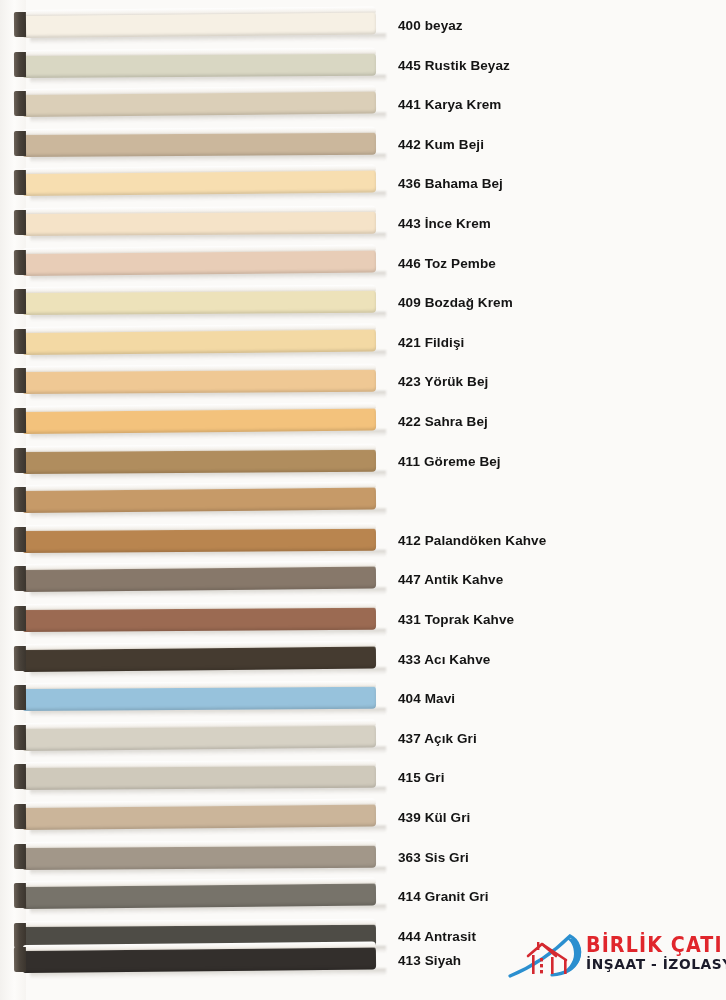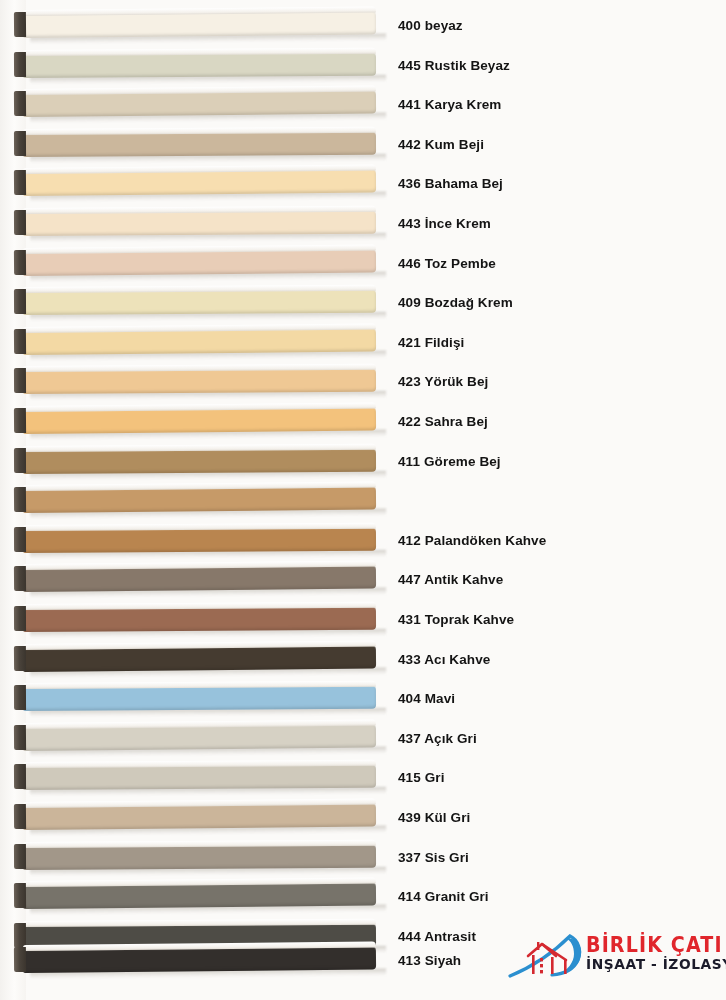--- a/index.html
+++ b/index.html
@@ -346,21 +346,21 @@
         </div>
         <div class="label">439 Kül Gri</div>
       </div>
       <div class="row" style="top: 837.6px;">
         <div class="stick" style="transform: rotate(-0.35deg);">
           <div class="shadow"></div>
           <div class="face" style="background: rgb(162, 151, 137);"></div>
           <div class="bevel"></div>
           <div class="cap"></div>
         </div>
-        <div class="label">337 Sis Gri</div>
+        <div class="label">363 Sis Gri</div>
       </div>
       <div class="row" style="top: 877.2px;">
         <div class="stick" style="transform: rotate(-0.55deg);">
           <div class="shadow"></div>
           <div class="face" style="background: rgb(119, 115, 106);"></div>
           <div class="bevel"></div>
           <div class="cap"></div>
         </div>
         <div class="label">414 Granit Gri</div>
       </div>

